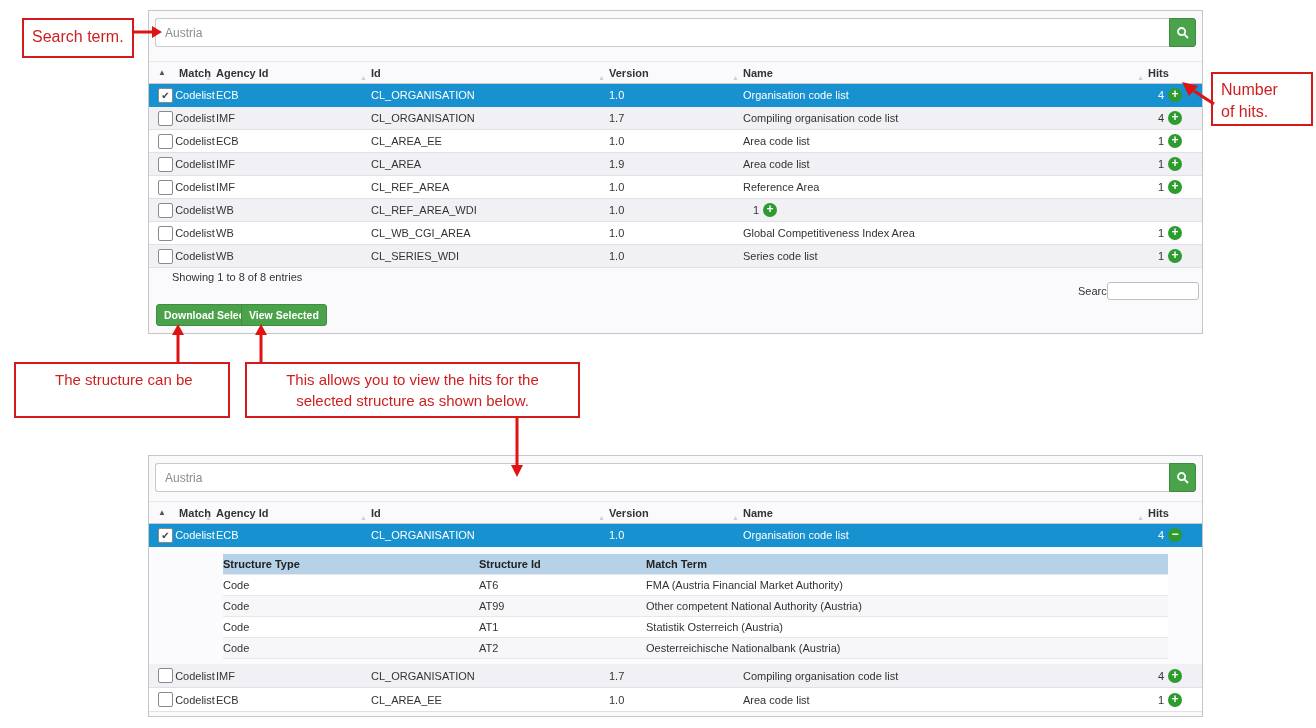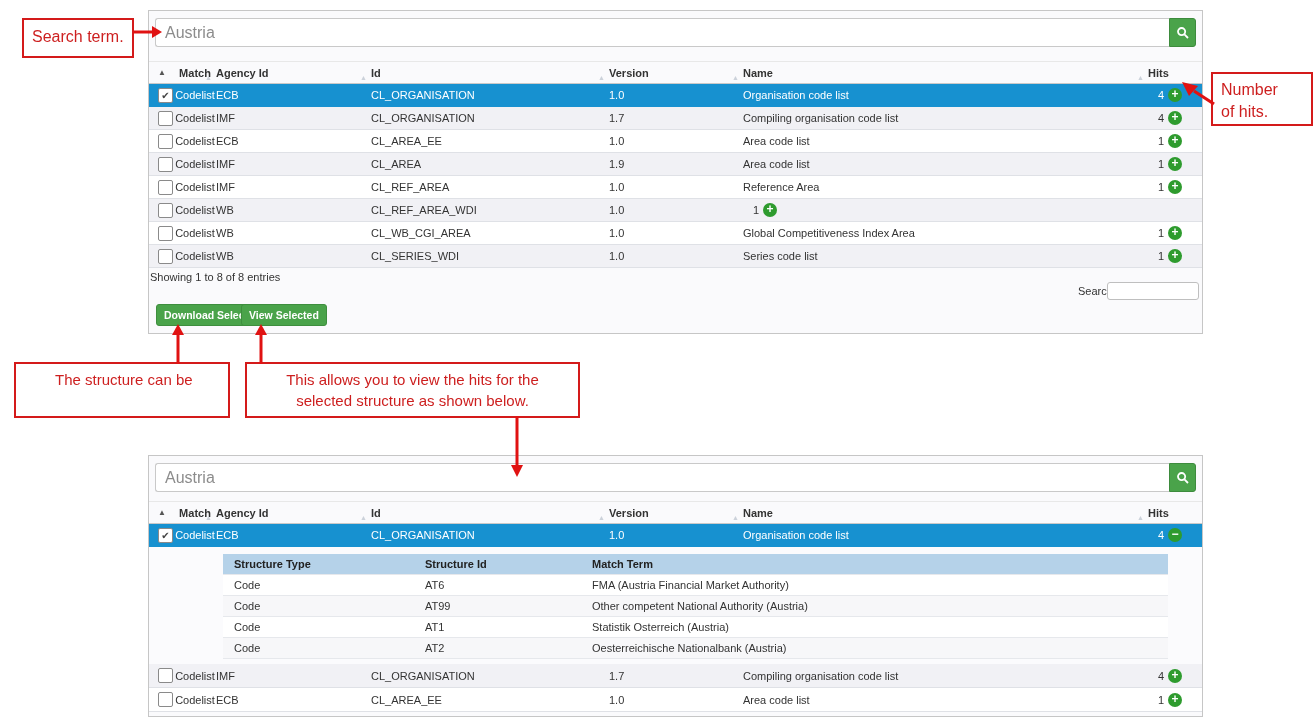--- a/index.html
+++ b/index.html
@@ -8,21 +8,21 @@
 
   
   .panel{position:absolute;left:148px;width:1055px;background:#fafafc;
          border:1px solid #c6c6c6;box-sizing:border-box;}
   #panel1{top:10px;height:324px;}
   #panel2{top:455px;height:262px;}
 
   
   .searchbar{position:absolute;left:6px;right:6px;top:7px;height:29px;display:flex;}
   .search-input{flex:1;border:1px solid #c9c9c9;border-right:none;border-radius:3px 0 0 3px;
-        background:#fff;font-size:16px;color:#8c8c8c;padding:0 9px;outline:none;
+        background:#fff;font-size:12px;color:#8c8c8c;padding:0 9px;outline:none;
         font-family:"Liberation Sans",sans-serif;}
   .search-btn{width:27px;background:#4aa34a;border:1px solid #3d8b3d;border-radius:0 3px 3px 0;
         display:flex;align-items:center;justify-content:center;cursor:pointer;padding:0;}
 
   
   .thead,.trow{display:flex;align-items:center;height:23px;font-size:11px;color:#333;
         box-sizing:border-box;position:absolute;left:0;right:0;}
   .thead{font-weight:bold;border-top:1px solid #e8e8e8;border-bottom:1px solid #c9c9c9;}
   .trow{border-bottom:1px solid #dfe1e6;background:#fff;cursor:pointer;}
   .trow.even{background:#f1f1f5;}
@@ -37,37 +37,37 @@
   .sortasc{font-size:8px;color:#555;}
   .sorticon{position:absolute;left:-11px;top:7px;font-size:7px;color:#ccd2da;font-style:normal;}
   .cb{width:13px;height:13px;background:#fff;border:1px solid #8a8a8a;border-radius:2px;
       display:flex;align-items:center;justify-content:center;font-size:10px;color:#444;
       line-height:11px;cursor:pointer;}
   .hiticon{width:14px;height:14px;border-radius:50%;background:#2e9b2e;color:#fff;
       font-size:12px;font-weight:bold;line-height:13px;text-align:center;cursor:pointer;
       display:inline-block;}
 
   
-  .showing{position:absolute;left:1px;top:260px;font-size:11px;color:#333;}
+  .showing{position:absolute;left:23px;top:260px;font-size:11px;color:#333;}
   .flabel{position:absolute;left:929px;top:274px;font-size:11px;color:#333;}
   .finput{position:absolute;left:958px;top:271px;width:92px;height:18px;border:1px solid #bfbfbf;
       border-radius:3px;box-sizing:border-box;background:#fff;outline:none;font-size:11px;padding:0 4px;}
   .gbtn{position:absolute;top:293px;height:22px;background:#4aa34a;border:1px solid #3e8e3e;
       border-radius:3px;color:#fff;font-size:10.5px;font-weight:bold;display:flex;
       align-items:center;padding:0 7px;cursor:pointer;font-family:"Liberation Sans",sans-serif;}
   #btn-download{left:7px;} #btn-view{left:92px;}
 
   
   .expanded{position:absolute;left:0;right:0;top:91px;height:117px;background:#fbfbfd;}
   .subtable{position:absolute;left:74px;top:7px;width:945px;}
   .srow{display:flex;align-items:center;height:21px;font-size:11px;color:#333;box-sizing:border-box;}
   .srow.shead{background:#b5d2e9;font-weight:bold;color:#222;}
   .srow{border-bottom:1px solid #e6e8ec;background:#fff;}
   .srow.salt{background:#f7f7f9;}
-  .s0{width:202px;padding-left:11px;box-sizing:border-box;} .s1{width:167px;} .s2{flex:1;}
+  .s0{width:256px;box-sizing:border-box;} .s1{width:167px;} .s2{flex:1;}
 
   
   .callout{position:absolute;border:2.5px solid #d41a1a;background:#fff;color:#cd1f1f;
       font-size:15px;line-height:21px;padding:5px 8px;box-sizing:border-box;}
   #co-search{left:22px;top:18px;width:112px;height:40px;font-size:16px;line-height:24px;}
   #co-hits{left:1211px;top:72px;width:102px;height:54px;font-size:16px;line-height:22px;}
   #co-download{left:14px;top:362px;width:216px;height:56px;padding-left:39px;}
   #co-view{left:245px;top:362px;width:335px;height:56px;text-align:center;}
   .arrow{position:absolute;}
 </style>

